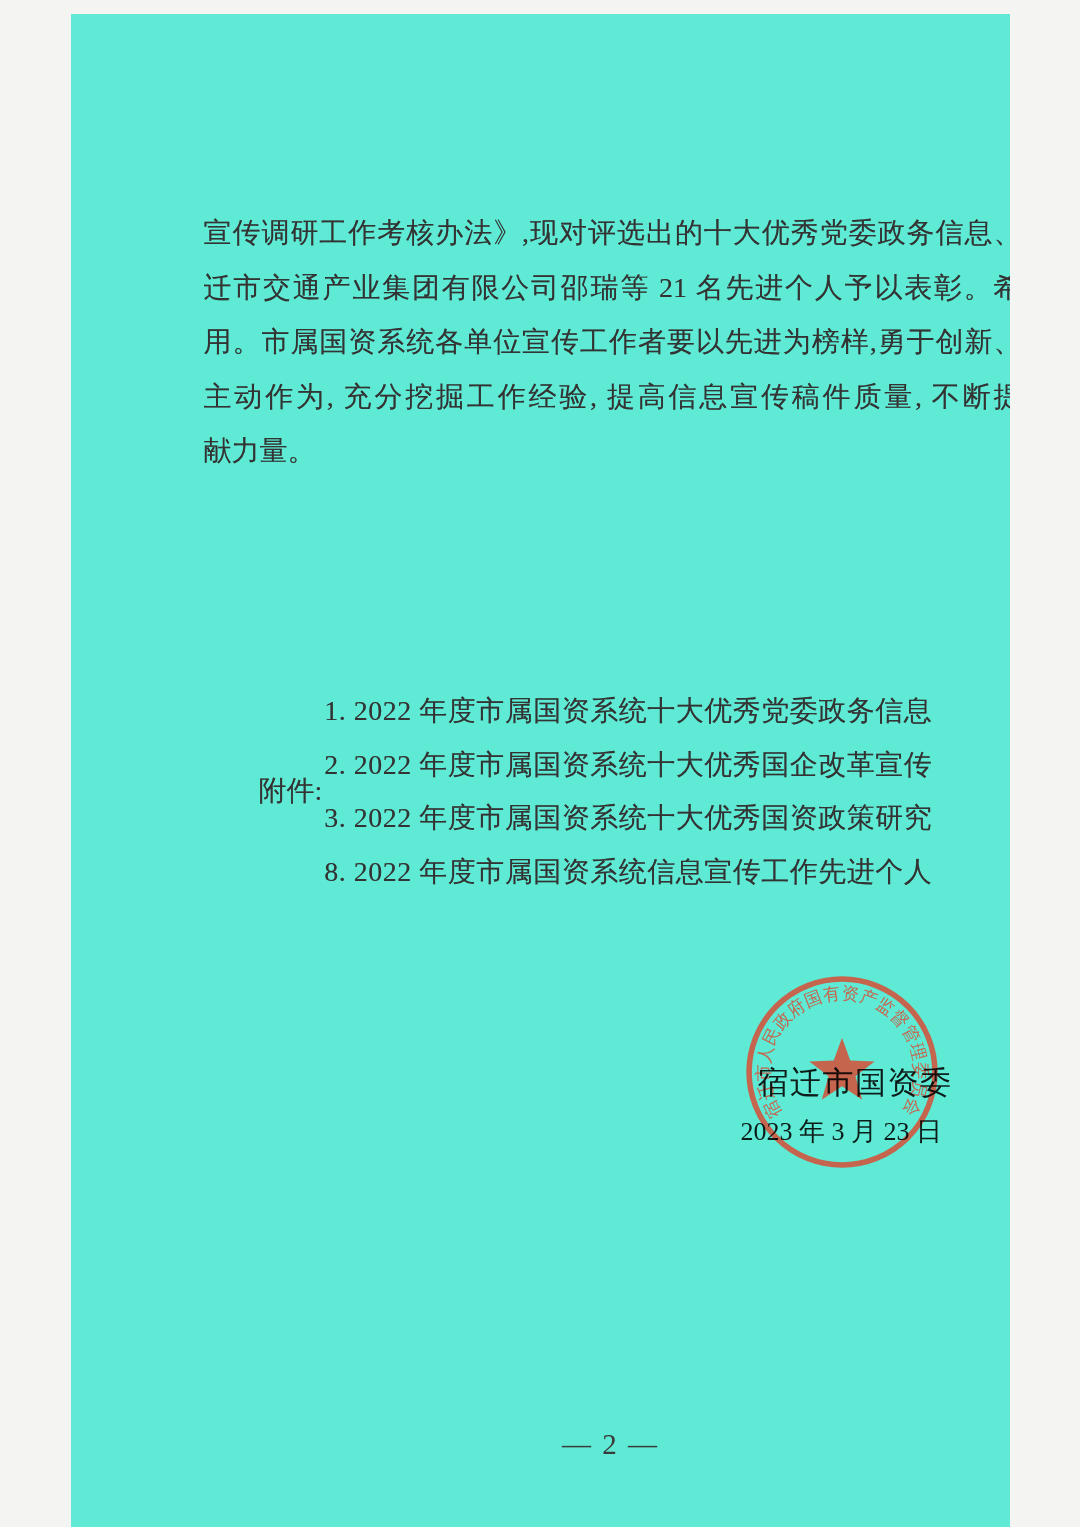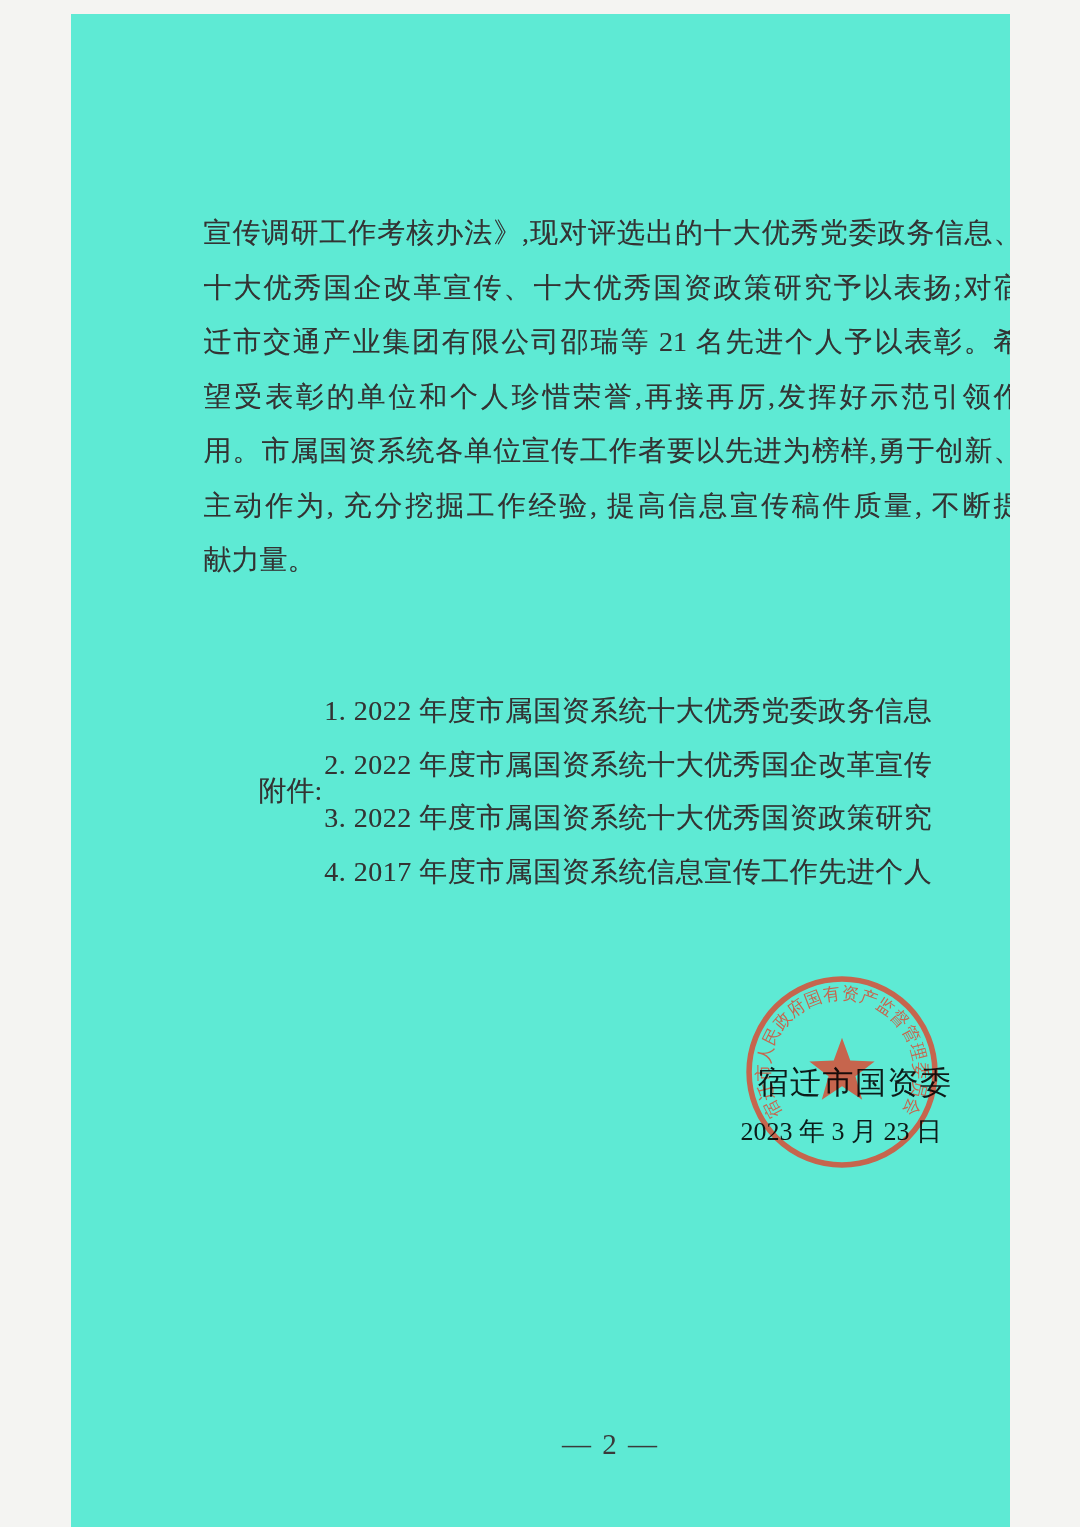--- a/index.html
+++ b/index.html
@@ -118,35 +118,33 @@
   .speck.s3 { left: 1033px; top: 1101px; width: 8px; height: 8px; opacity: 0.7; }
   .speck.s4 { left: 1036px; top: 1162px; width: 6px; height: 7px; opacity: 0.7; }
 </style>
 </head>
 <body>
 
 <div class="page">
 
   <div class="body-text">
     <div class="jline">宣传调研工作考核办法》,现对评选出的十大优秀党委政务信息、</div>
-    <div class="jline">十大优秀国企改革宣传、十大优秀国资政策研究予以表扬;对宿</div>
     <div class="jline">迁市交通产业集团有限公司邵瑞等 21 名先进个人予以表彰。希</div>
-    <div class="jline">望受表彰的单位和个人珍惜荣誉,再接再厉,发挥好示范引领作</div>
     <div class="jline">用。市属国资系统各单位宣传工作者要以先进为榜样,勇于创新、</div>
     <div class="jline">主动作为, 充分挖掘工作经验, 提高信息宣传稿件质量, 不断提</div>
     <div class="jline last">献力量。</div>
   </div>
 
   <div class="attachments">
     <div class="att-label">附件:</div>
     <div class="att-items">
       <div>1. 2022 年度市属国资系统十大优秀党委政务信息</div>
       <div>2. 2022 年度市属国资系统十大优秀国企改革宣传</div>
       <div>3. 2022 年度市属国资系统十大优秀国资政策研究</div>
-      <div>4. 2017 年度市属国资系统信息宣传工作先进个人</div>
+      <div>8. 2022 年度市属国资系统信息宣传工作先进个人</div>
     </div>
   </div>
 
   <svg class="seal" viewBox="0 0 200 200">
     <g opacity="0.82">
       <circle cx="100" cy="100" r="92" fill="none" stroke-width="5.5" stroke="#dd4830"></circle>
       <path id="sealArc" d="M 41 141.3 A 72 72 0 1 1 159 141.3" fill="none"></path>
       <text font-size="17.5" letter-spacing="0.5" font-family="&quot;Liberation Serif&quot;,&quot;DejaVu Serif&quot;,serif" fill="#dd4830">
         <textPath href="#sealArc" startOffset="0" textLength="312" lengthAdjust="spacingAndGlyphs">宿迁市人民政府国有资产监督管理委员会</textPath>
       </text>

